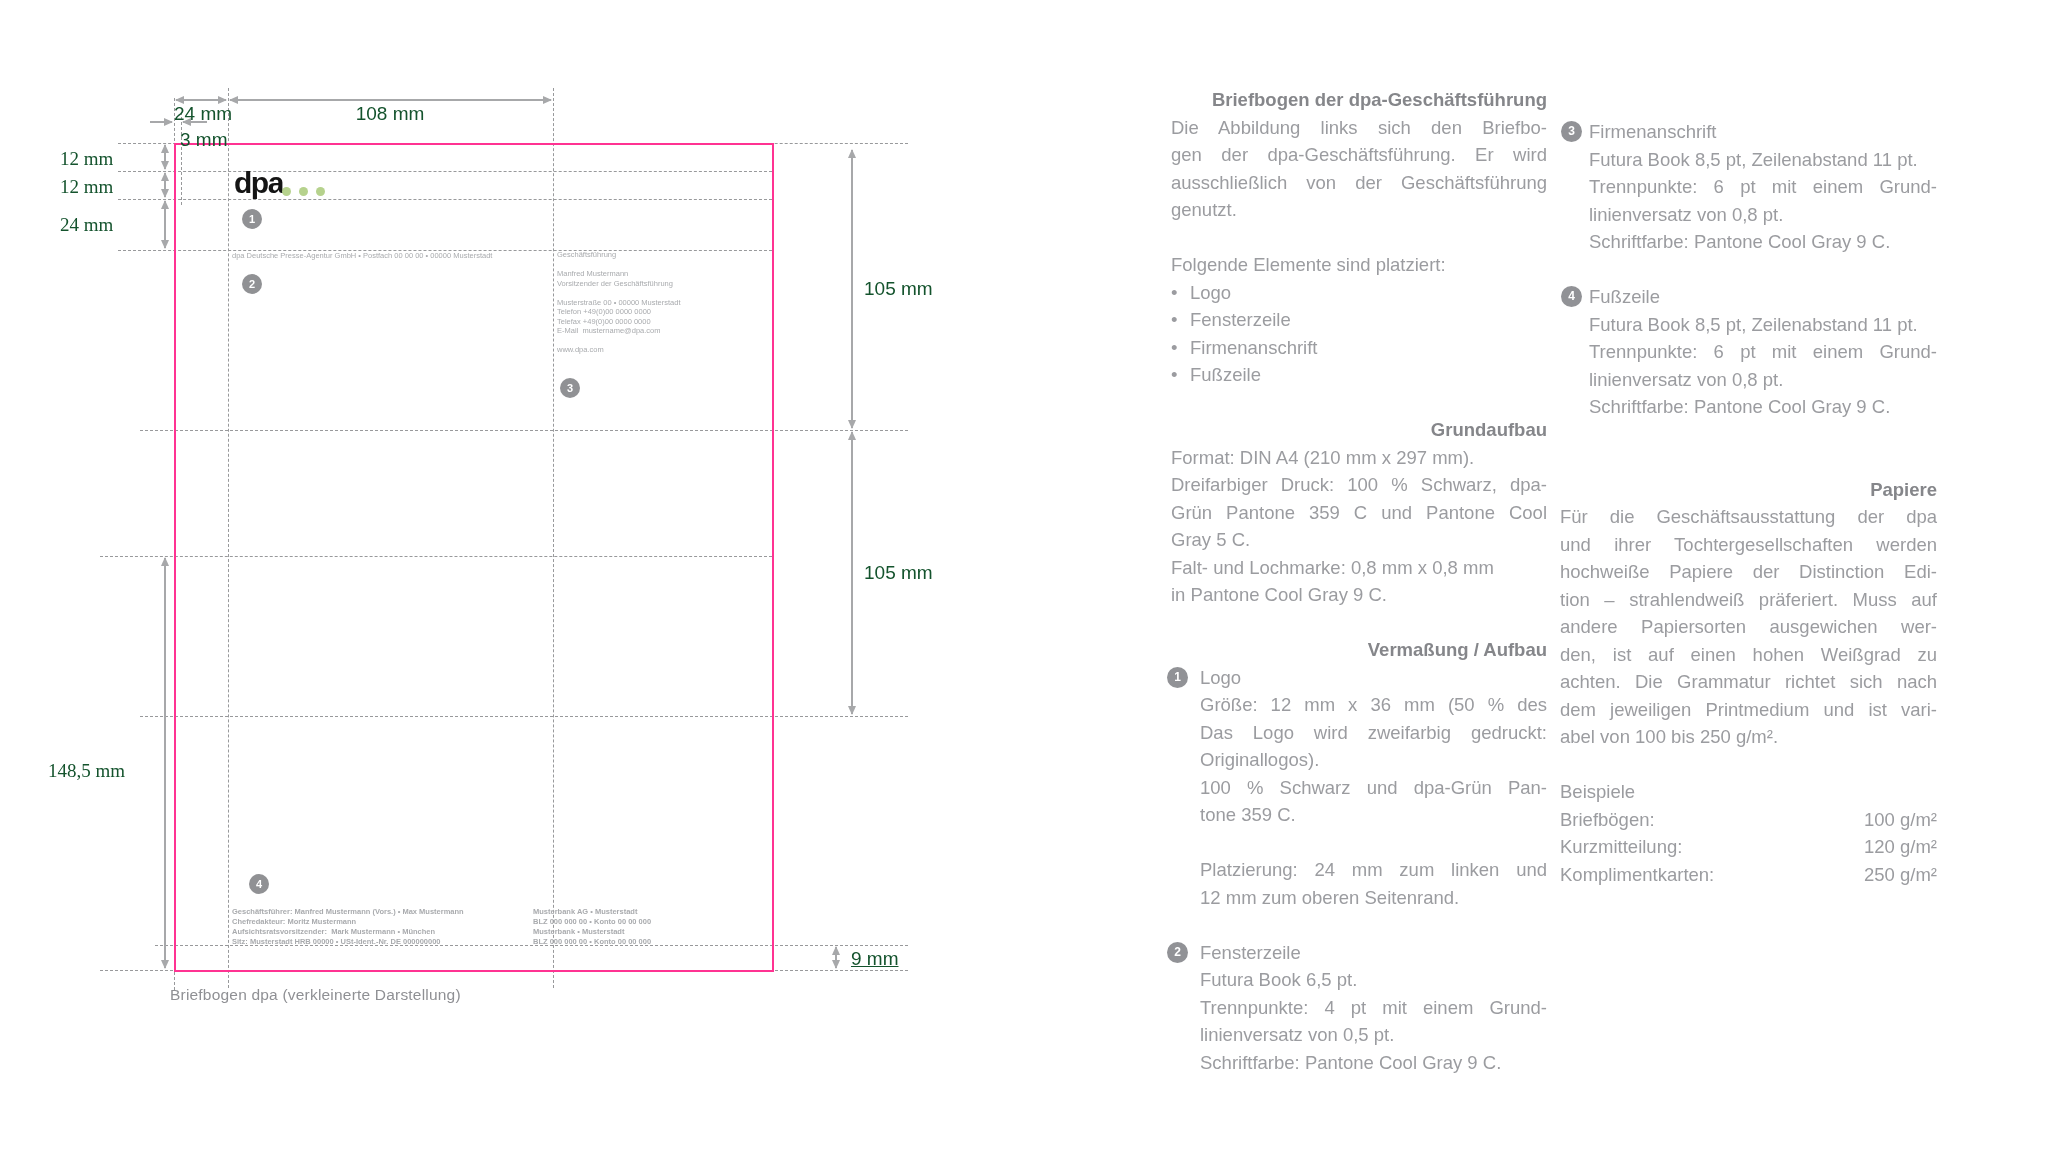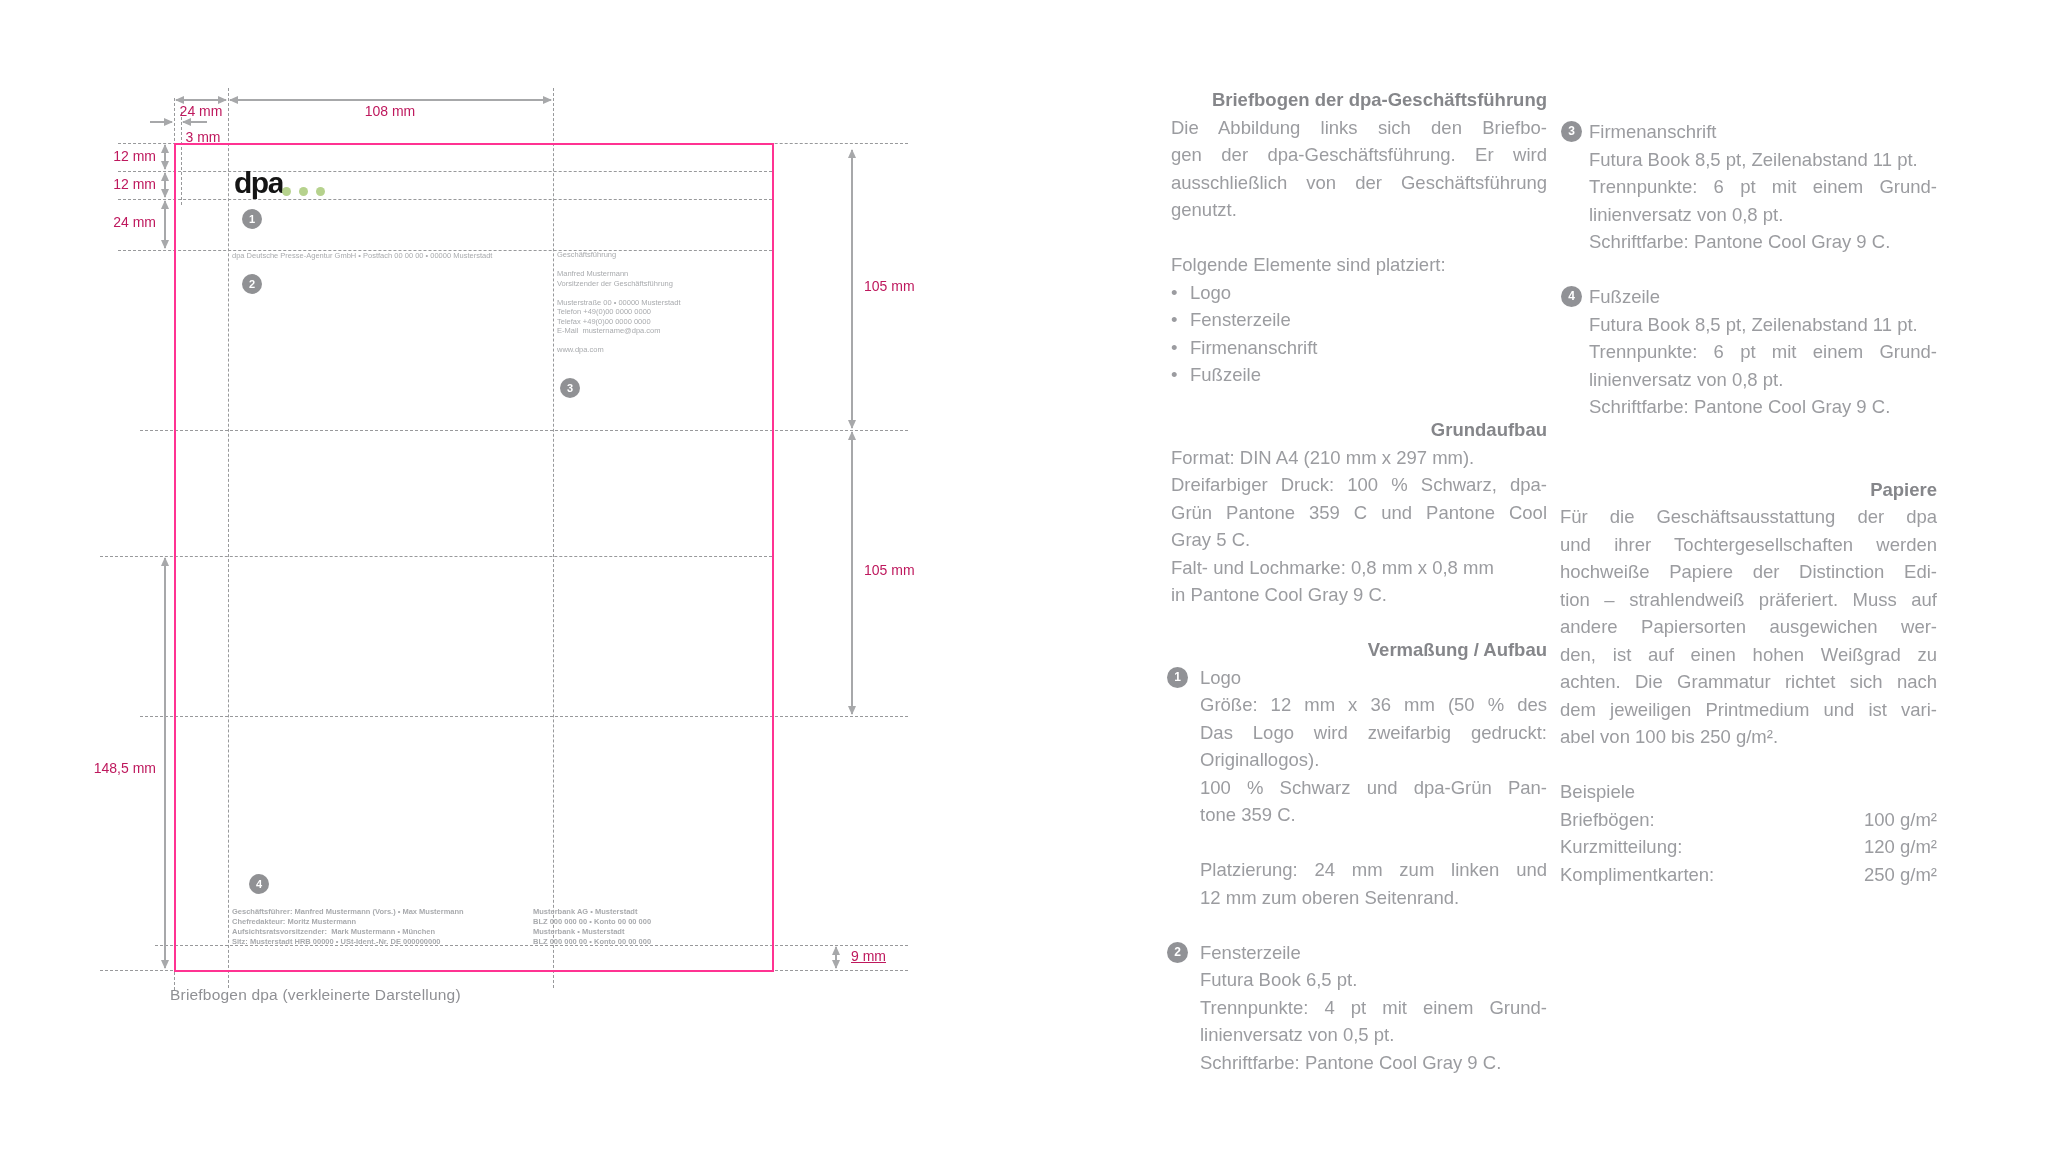--- a/index.html
+++ b/index.html
@@ -15,23 +15,23 @@
       border-bottom:4px solid transparent;border-right:9px solid #a7a8aa;}
   .harrow::after{content:"";position:absolute;right:-1px;top:-3px;border-top:4px solid transparent;
       border-bottom:4px solid transparent;border-left:9px solid #a7a8aa;}
   .harrow.no-l::before{display:none;}
   .harrow.no-r::after{display:none;}
   .varrow{position:absolute;width:2px;background:#a7a8aa;}
   .varrow::before{content:"";position:absolute;top:-1px;left:-3px;border-left:4px solid transparent;
       border-right:4px solid transparent;border-bottom:9px solid #a7a8aa;}
   .varrow::after{content:"";position:absolute;bottom:-1px;left:-3px;border-left:4px solid transparent;
       border-right:4px solid transparent;border-top:9px solid #a7a8aa;}
-  .dim{position:absolute;font-size:14px;color:#be185d;white-space:nowrap;}
+  .dim{position:absolute;font-size:19px;color:#14532d;white-space:nowrap;}
   .dim.c{text-align:center;}
-  .dim.r{text-align:right;}
+  .dim.r{text-align:left;font-family:Liberation Serif, serif;}
   .badge{position:absolute;width:20px;height:20px;border-radius:50%;background:#909194;color:#fff;
       font-size:11px;font-weight:700;line-height:20px;text-align:center;}
   .logo{position:absolute;font-size:30px;font-weight:800;letter-spacing:-1.5px;color:#141414;line-height:28px;}
   .dots{position:absolute;display:flex;gap:8px;}
   .dot{width:9px;height:9px;border-radius:50%;background:#b6d28d;}
   .tln{height:9.5px;font-size:7.5px;line-height:9.5px;color:#a9abae;white-space:pre;}
   .fln{height:10px;font-size:7.5px;line-height:10px;color:#a9abae;white-space:pre;font-weight:bold;}
   .caption{position:absolute;font-size:15.5px;color:#8f9094;letter-spacing:.2px;}
   
   .col{position:absolute;color:#9b9ca0;font-size:18.5px;line-height:27.5px;}

